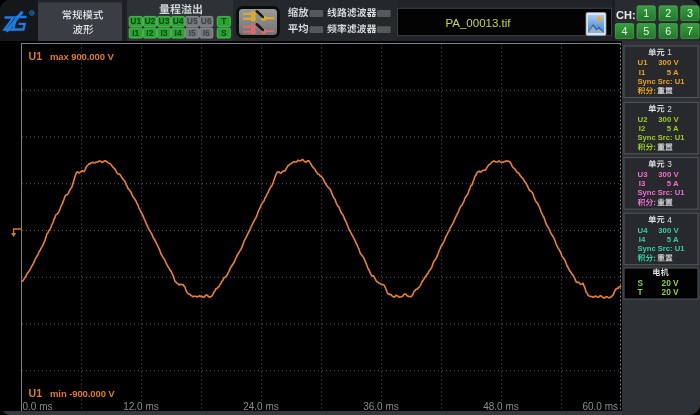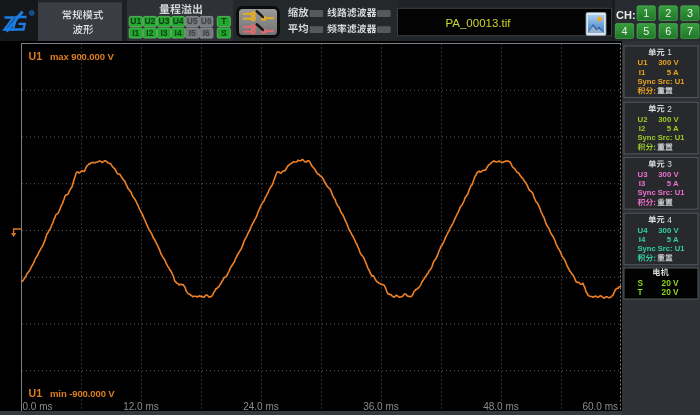--- a/index.html
+++ b/index.html
@@ -1,14 +1,14 @@
 <!DOCTYPE html>
 <html><head><meta charset="utf-8"><style>
 html,body{margin:0;padding:0;background:#000;}
-#root{position:relative;width:700px;height:415px;overflow:hidden;}
+#root{position:relative;width:700px;height:415px;overflow:hidden;border-radius:11px;}
 </style></head><body>
 <div id="root">
 <svg width="700" height="415" viewBox="0 0 700 415">
 <rect x="0" y="0" width="700" height="41" fill="#2b2e33"></rect>
 <rect x="0" y="0" width="700" height="2.5" fill="#232529"></rect>
 <rect x="0" y="0" width="38" height="41" fill="#15171a"></rect>
 <g stroke="#1b7de2" stroke-width="2.3" fill="none">
         <path d="M4.5 17.5 L13.5 17.5 L4.5 29.5 L14 29.5"></path>
         <path d="M6.5 31.5 L22.5 11.5" stroke-width="2.9"></path>
         <path d="M26.5 17 L16.5 17 L13 29.5 L23.5 29.5 L24.7 23.8 L18.5 23.8"></path>

